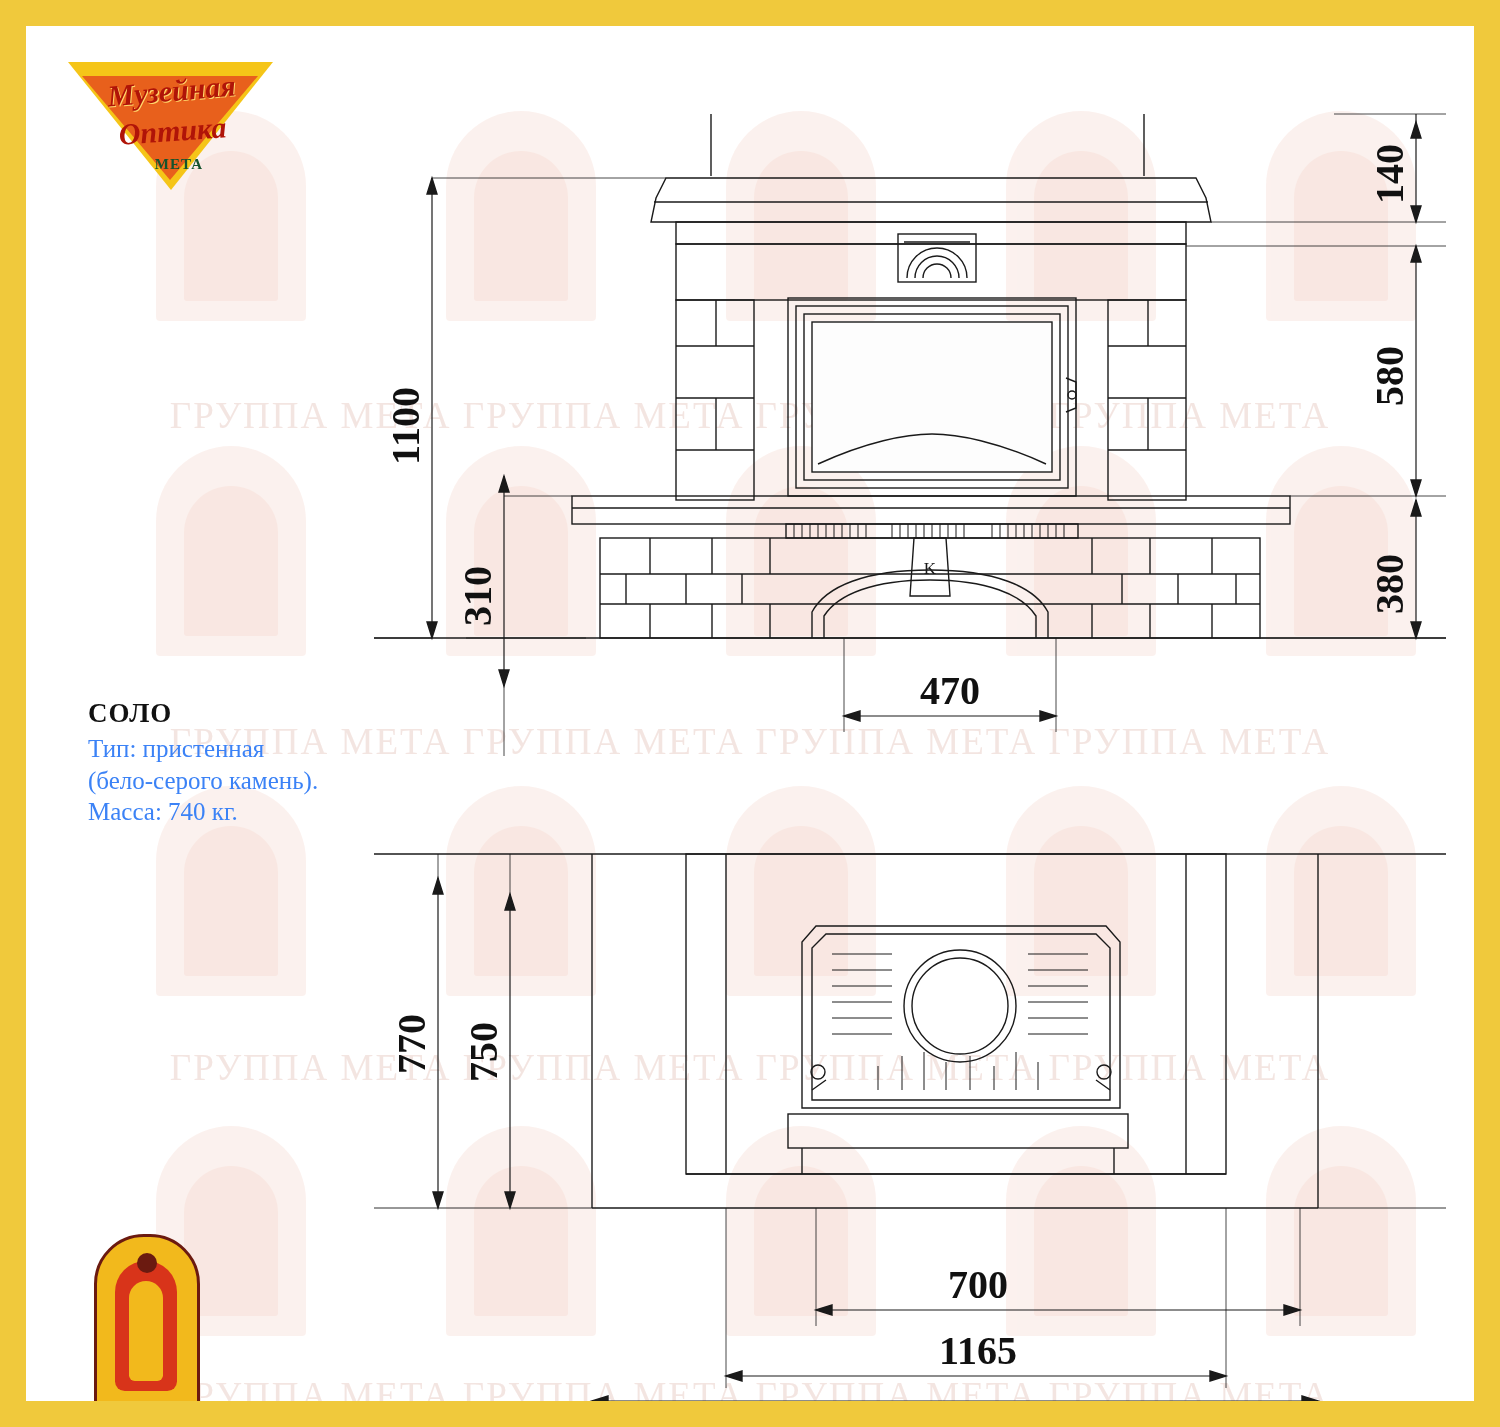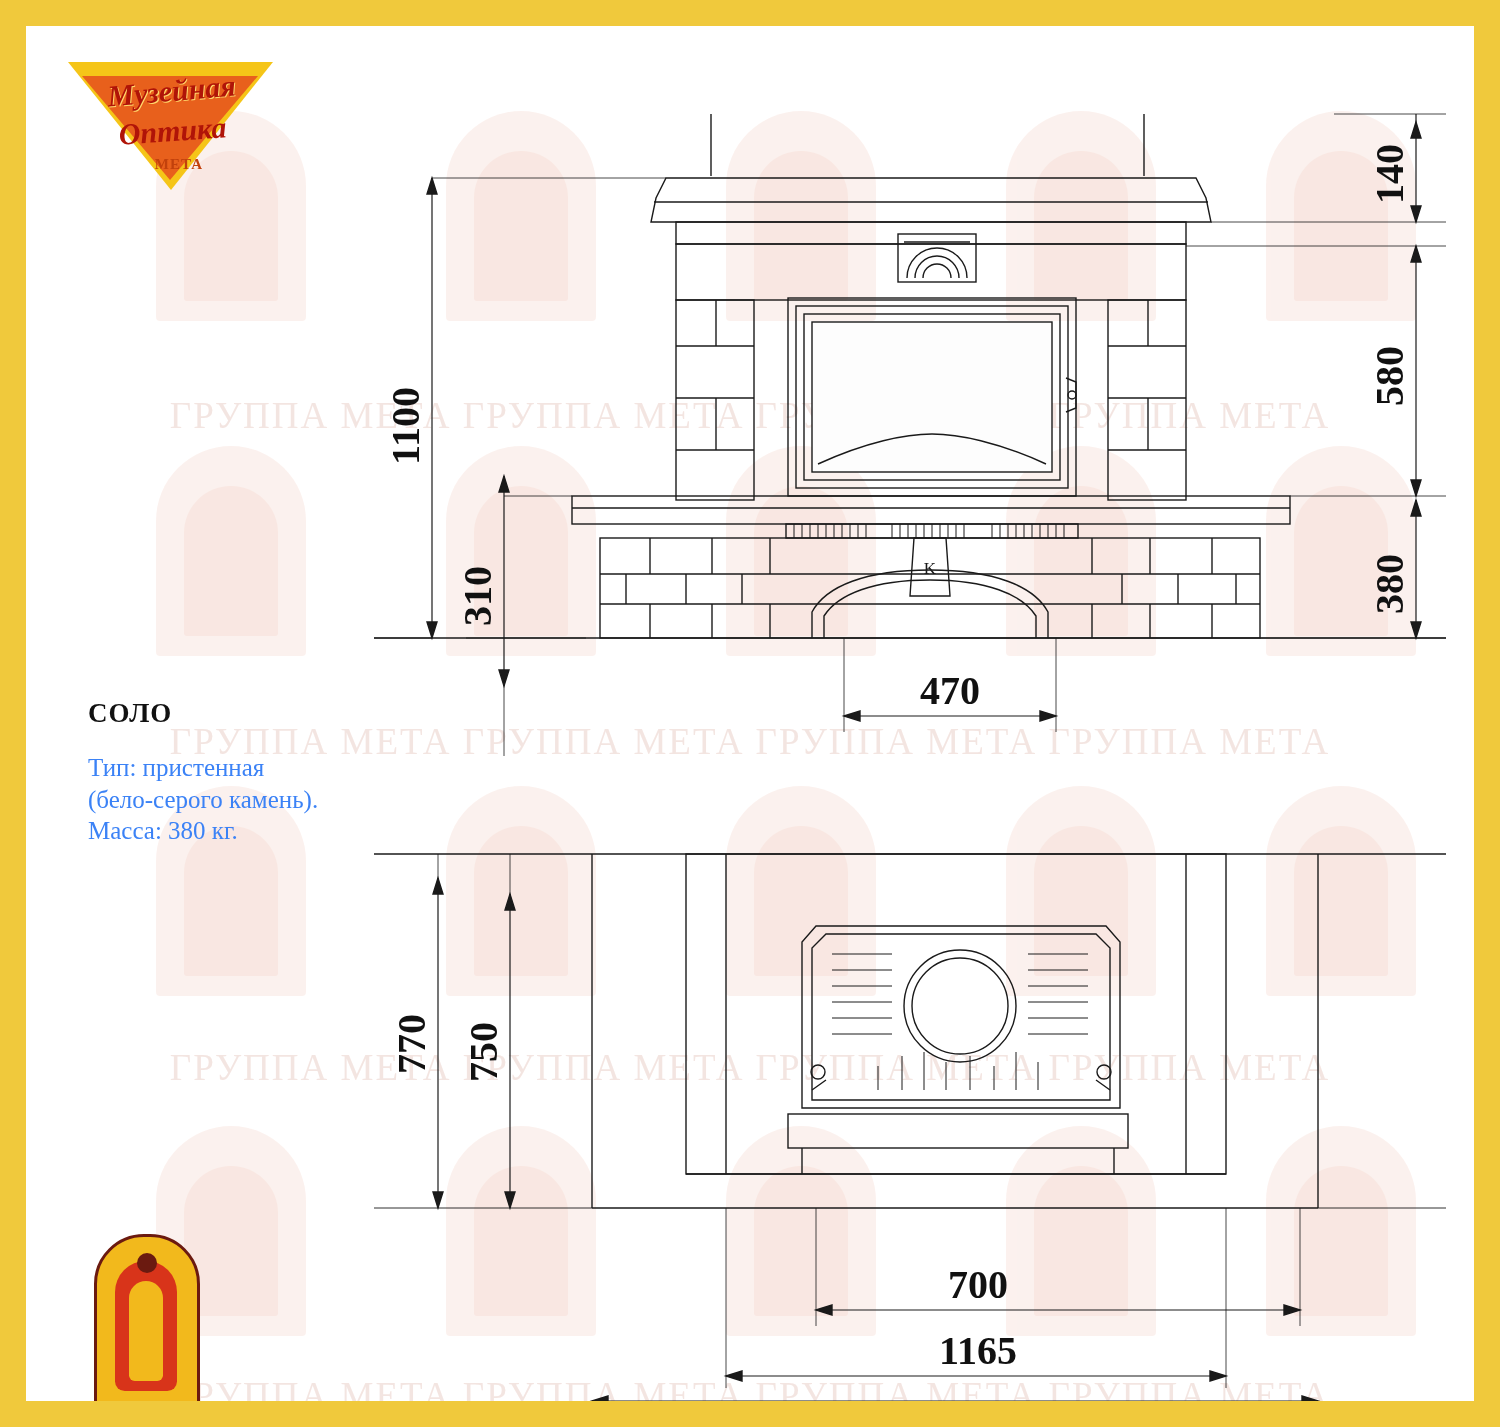--- a/index.html
+++ b/index.html
@@ -12,31 +12,31 @@
   .wm-row{position:absolute;width:1448px;text-align:center;color:#f0ddd8;font-size:37px;letter-spacing:2px;font-family:"Liberation Serif",serif;white-space:nowrap;opacity:.75;}
   .wm-arch{position:absolute;width:150px;height:210px;border-radius:75px 75px 4px 4px;background:#fbeeea;opacity:.8;}
   .wm-arch:after{content:"";position:absolute;left:28px;top:40px;width:94px;height:150px;border-radius:47px 47px 3px 3px;background:#f8e2db;}
 
   
   .logo{position:absolute;left:42px;top:26px;width:205px;height:145px;}
   .logo .tri{position:absolute;left:0;top:10px;width:0;height:0;border-left:102px solid transparent;border-right:103px solid transparent;border-bottom:128px solid #f5c518;transform:rotate(180deg);}
   .logo .tri2{position:absolute;left:14px;top:24px;width:0;height:0;border-left:88px solid transparent;border-right:88px solid transparent;border-bottom:104px solid #e8601c;transform:rotate(180deg);}
   .logo .txt1{position:absolute;left:6px;top:22px;width:195px;text-align:center;color:#b01408;font-style:italic;font-weight:bold;font-size:30px;transform:rotate(-5deg);text-shadow:1px 1px 0 #ffd76b;}
   .logo .txt2{position:absolute;left:22px;top:62px;width:165px;text-align:center;color:#b01408;font-style:italic;font-weight:bold;font-size:30px;transform:rotate(-4deg);}
-  .logo .txt3{position:absolute;left:56px;top:104px;width:110px;text-align:center;color:#c2410c;font-weight:bold;font-size:15px;letter-spacing:1px;}
+  .logo .txt3{position:absolute;left:56px;top:104px;width:110px;text-align:center;color:#14532d;font-weight:bold;font-size:15px;letter-spacing:1px;}
 
   
   .emblem{position:absolute;left:68px;top:1208px;width:100px;height:180px;border:3px solid #6b1a10;border-radius:50px 50px 4px 4px;background:#f2b91c;overflow:hidden;}
   .emblem .fig{position:absolute;left:18px;top:24px;width:62px;height:130px;background:#d8341a;border-radius:32px 32px 10px 10px;}
   .emblem .fig2{position:absolute;left:32px;top:44px;width:34px;height:100px;background:#f2b91c;border-radius:18px 18px 6px 6px;}
   .emblem .dot{position:absolute;left:40px;top:16px;width:20px;height:20px;border-radius:50%;background:#6b1a10;}
 
   
   .spec{position:absolute;left:62px;top:672px;width:900px;}
-  .spec .title{font-weight:bold;font-size:27px;letter-spacing:1px;color:#111;margin-bottom:23px;}
+  .spec .title{font-weight:bold;font-size:27px;letter-spacing:1px;color:#111;margin-bottom:4px;}
   .spec .line{font-size:25px;color:#3b82f6;line-height:1.26;}
 
   
   svg.draw{position:absolute;left:0;top:0;}
   .dimtext{font-family:"Liberation Serif",serif;font-weight:bold;fill:#111;}
 </style>
 </head>
 <body>
 
 <div class="page">
@@ -312,21 +312,21 @@
       <div class="tri2"></div>
       <div class="txt1">Музейная</div>
       <div class="txt2">Оптика</div>
       <div class="txt3">МЕТА</div>
     </div>
 
     <div class="spec">
       <div class="title">СОЛО</div>
       <div class="line">Тип: пристенная</div>
       <div class="line">(бело-серого камень).</div>
-      <div class="line">Масса: 380 кг.</div>
+      <div class="line">Масса: 740 кг.</div>
     </div>
 
     <div class="emblem">
       <div class="fig"></div>
       <div class="fig2"></div>
       <div class="dot"></div>
     </div>
 
   </div>
 </div>

